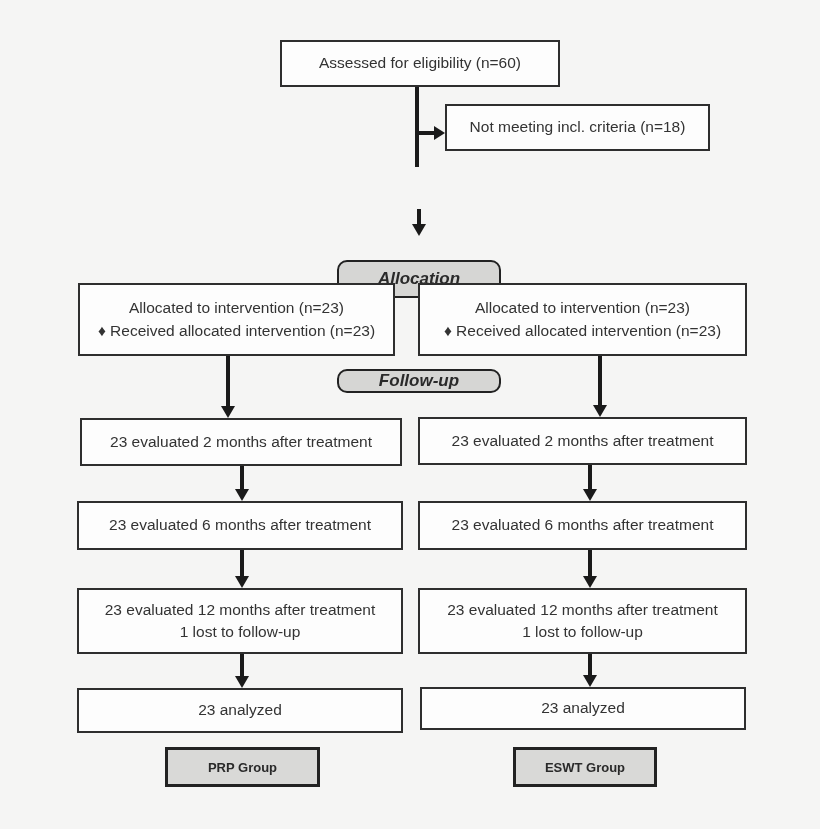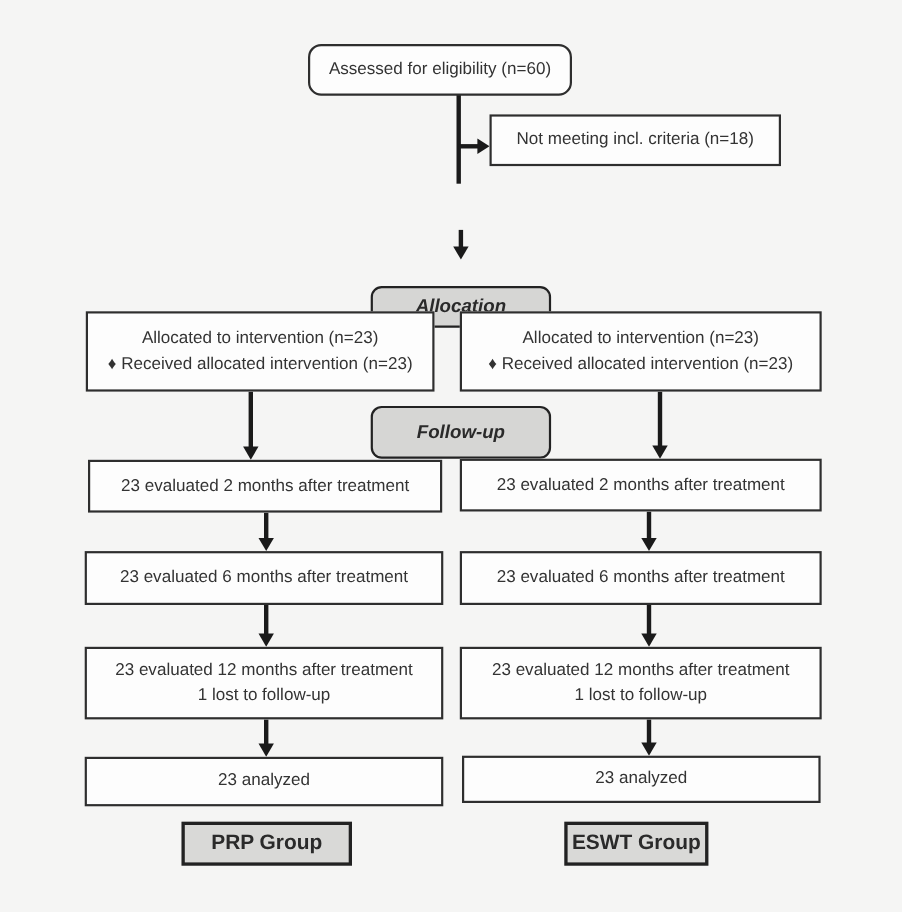--- a/index.html
+++ b/index.html
@@ -50,21 +50,21 @@
     color: #2a2a2a;
   }
 
   .group-label {
     position: absolute;
     background: #d9d9d7;
     border: 3px solid #222222;
     display: flex;
     align-items: center;
     justify-content: center;
-    font-size: 19px;
+    font-size: 13px;
     font-weight: bold;
     color: #2a2a2a;
   }
 
   .line { position: absolute; background: var(--arrow); }
 
   .ah-down {
     position: absolute;
     width: 0; height: 0;
     border-left: 7px solid transparent;
@@ -109,21 +109,21 @@
 
   <div class="line" style="left:588px; top:550px; width:4px; height:27px;"></div>
   <div class="ah-down" style="left:583px; top:576px;"></div>
 
   <div class="line" style="left:240px; top:654px; width:4px; height:23px;"></div>
   <div class="ah-down" style="left:235px; top:676px;"></div>
 
   <div class="line" style="left:588px; top:654px; width:4px; height:22px;"></div>
   <div class="ah-down" style="left:583px; top:675px;"></div>
 
-  <div class="box" style="left:280px; top:40px; width:240px; height:47px;border-radius:12px;">
+  <div class="box" style="left:280px; top:40px; width:280px; height:47px;">
     <span>Assessed for eligibility (n=60)</span>
   </div>
 
   <div class="box" style="left:445px; top:104px; width:265px; height:47px;">
     <span>Not meeting incl. criteria (n=18)</span>
   </div>
 
 
   <div class="stage-label" style="left:337px; top:236px; width:164px; height:38px;margin-top:24px;">
     <span>Allocation</span>
@@ -132,21 +132,21 @@
   <div class="box" style="left:78px; top:283px; width:317px; height:73px;">
     <span>Allocated to intervention (n=23)</span>
     <span>♦ Received allocated intervention (n=23)</span>
   </div>
 
   <div class="box" style="left:418px; top:283px; width:329px; height:73px;">
     <span>Allocated to intervention (n=23)</span>
     <span>♦ Received allocated intervention (n=23)</span>
   </div>
 
-  <div class="stage-label" style="left:337px; top:369px; width:164px; height:48px;text-align:right;">
+  <div class="stage-label" style="left:337px; top:369px; width:164px; height:24px;text-align:right;">
     <span>Follow-up</span>
   </div>
 
   <div class="box" style="left:80px; top:418px; width:322px; height:48px;">
     <span>23 evaluated 2 months after treatment</span>
   </div>
 
   <div class="box" style="left:418px; top:417px; width:329px; height:48px;">
     <span>23 evaluated 2 months after treatment</span>
   </div>
@@ -174,17 +174,17 @@
   </div>
 
   <div class="box" style="left:420px; top:687px; width:326px; height:43px;">
     <span>23 analyzed</span>
   </div>
 
   <div class="group-label" style="left:165px; top:747px; width:155px; height:40px;">
     <span>PRP Group</span>
   </div>
 
-  <div class="group-label" style="left:513px; top:747px; width:131px; height:40px;">
+  <div class="group-label" style="left:513px; top:747px; width:144px; height:40px;">
     <span>ESWT Group</span>
   </div>
 
 </div>
 
 </body></html>

